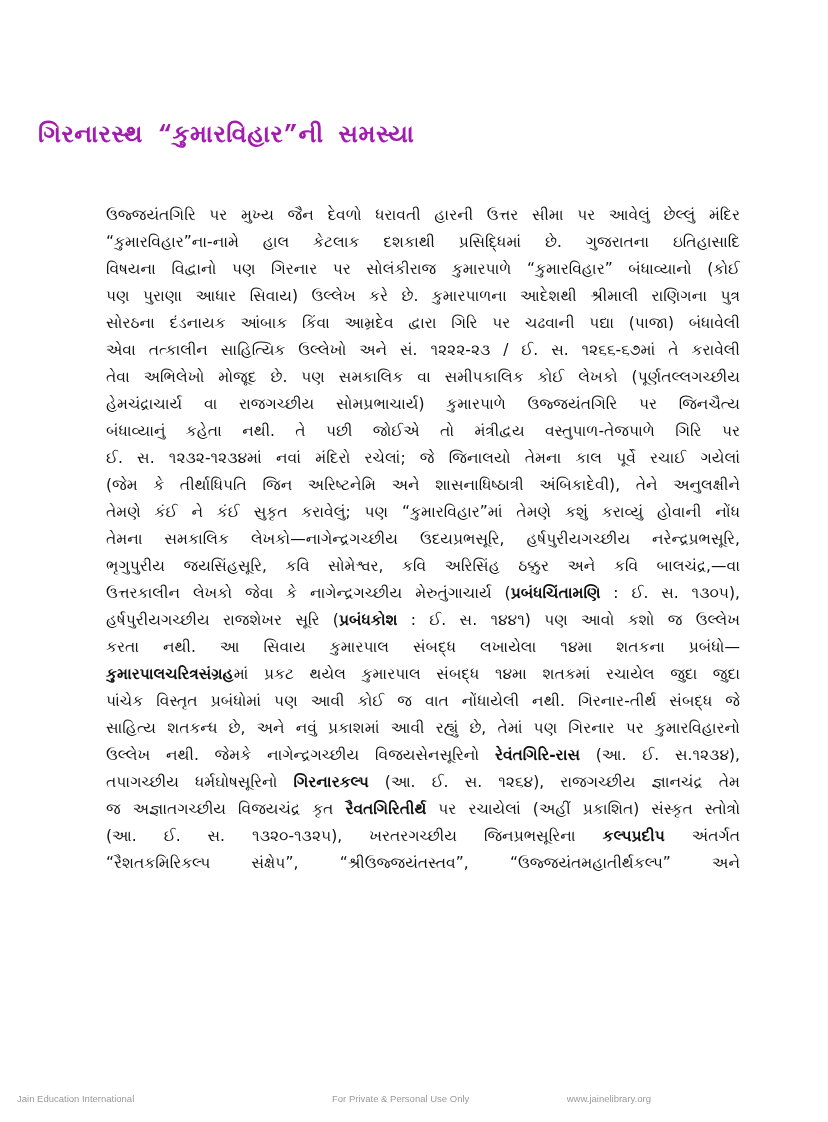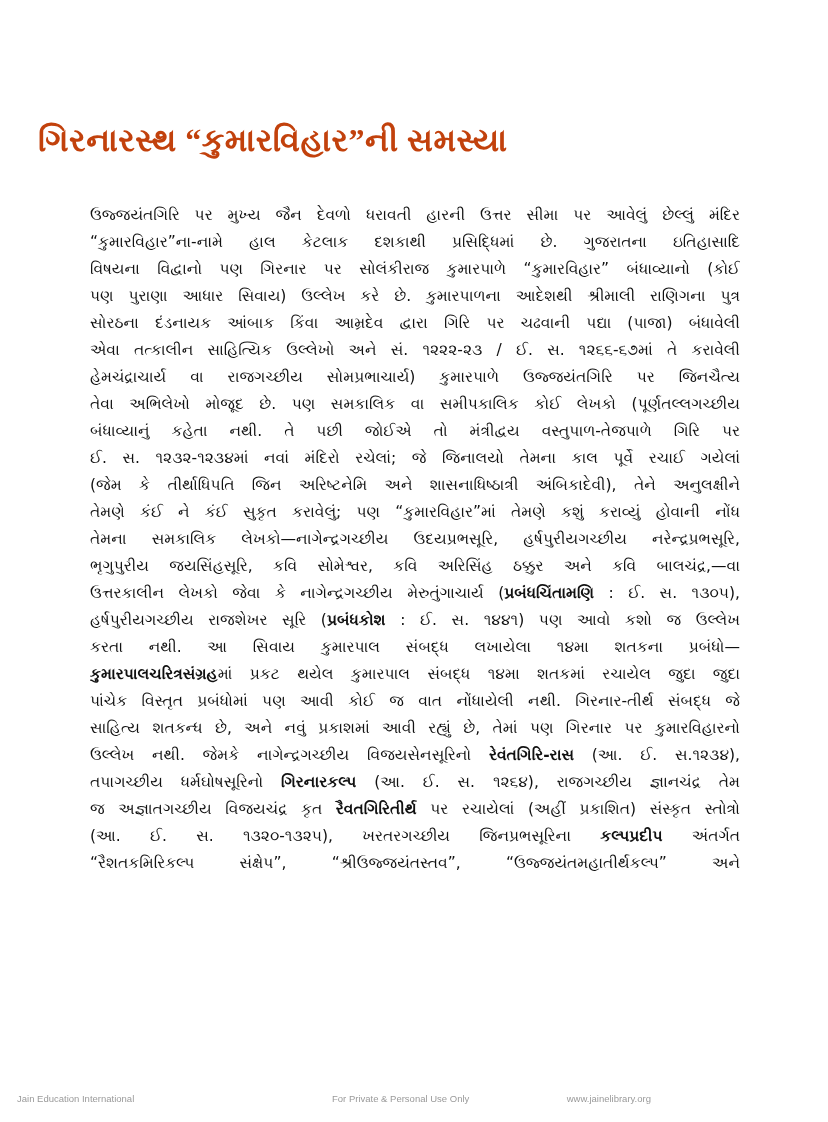--- a/index.html
+++ b/index.html
@@ -1,31 +1,31 @@
 <!DOCTYPE html>
 <html><head>
 <meta charset="utf-8">
 <style>
   html, body { margin: 0; padding: 0; background: #ffffff; }
   body { width: 828px; height: 1122px; position: relative; overflow: hidden; }
   .page { position: absolute; left: 0; top: 0; width: 828px; height: 1122px; background: #fff; }
   .title {
     position: absolute; left: 38px; top: 122px;
-    font-family: Liberation Serif, serif;
-    font-size: 32px; font-weight: bold; color: #c2410c;
+    font-family: Liberation Mono, monospace;
+    font-size: 24px; font-weight: bold; color: #a21caf;
     letter-spacing: 0.5px; white-space: nowrap;
   }
   .body-text {
     position: absolute; left: 90px; top: 202px; width: 650px;
     font-family: "DejaVu Sans", sans-serif;
     font-size: 15.5px; color: #111;
   }
   .line {
     height: 27px; line-height: 27px; white-space: nowrap;
-    text-align: justify; text-align-last: justify; overflow: hidden;
+    text-align: justify; text-align-last: justify; overflow: hidden; margin-left: 16px;
   }
   .b { font-weight: bold; }
   .footer {
     position: absolute; top: 1093px; left: 0; width: 668px; height: 20px;
     font-family: "Liberation Sans", sans-serif; font-size: 9.5px; color: #9a9a9a;
   }
   .footer span { position: absolute; top: 0; }
   .f-left { left: 17px; }
   .f-mid { left: 332px; }
   .f-right { right: 17px; }
@@ -35,22 +35,22 @@
 
 <div class="page">
   <div class="title">ગિરનારસ્થ “કુમારવિહાર”ની સમસ્યા</div>
   <div class="body-text" id="body-text">
       <div class="line"><span>ઉજ્જયંતગિરિ પર મુખ્ય જૈન દેવળો ધરાવતી હારની ઉત્તર સીમા પર આવેલું છેલ્લું મંદિર</span></div>
       <div class="line"><span>“કુમારવિહાર”ના-નામે હાલ કેટલાક દશકાથી પ્રસિદ્ધિમાં છે. ગુજરાતના ઇતિહાસાદિ</span></div>
       <div class="line"><span>વિષયના વિદ્વાનો પણ ગિરનાર પર સોલંકીરાજ કુમારપાળે “કુમારવિહાર” બંધાવ્યાનો (કોઈ</span></div>
       <div class="line"><span>પણ પુરાણા આધાર સિવાય) ઉલ્લેખ કરે છે. કુમારપાળના આદેશથી શ્રીમાલી રાણિગના પુત્ર</span></div>
       <div class="line"><span>સોરઠના દંડનાયક આંબાક કિંવા આમ્રદેવ દ્વારા ગિરિ પર ચઢવાની પદ્યા (પાજા) બંધાવેલી</span></div>
       <div class="line"><span>એવા તત્કાલીન સાહિત્યિક ઉલ્લેખો અને સં. ૧૨૨૨-૨૩ / ઈ. સ. ૧૨૬૬-૬૭માં તે કરાવેલી</span></div>
+      <div class="line"><span>તેવા અભિલેખો મોજૂદ છે. પણ સમકાલિક વા સમીપકાલિક કોઈ લેખકો (પૂર્ણતલ્લગચ્છીય</span></div>
       <div class="line"><span>હેમચંદ્રાચાર્ય વા રાજગચ્છીય સોમપ્રભાચાર્ય) કુમારપાળે ઉજ્જયંતગિરિ પર જિનચૈત્ય</span></div>
-      <div class="line"><span>તેવા અભિલેખો મોજૂદ છે. પણ સમકાલિક વા સમીપકાલિક કોઈ લેખકો (પૂર્ણતલ્લગચ્છીય</span></div>
       <div class="line"><span>બંધાવ્યાનું કહેતા નથી. તે પછી જોઈએ તો મંત્રીદ્વય વસ્તુપાળ-તેજપાળે ગિરિ પર</span></div>
       <div class="line"><span>ઈ. સ. ૧૨૩૨-૧૨૩૪માં નવાં મંદિરો રચેલાં; જે જિનાલયો તેમના કાલ પૂર્વે રચાઈ ગયેલાં</span></div>
       <div class="line"><span>(જેમ કે તીર્થાધિપતિ જિન અરિષ્ટનેમિ અને શાસનાધિષ્ઠાત્રી અંબિકાદેવી), તેને અનુલક્ષીને</span></div>
       <div class="line"><span>તેમણે કંઈ ને કંઈ સુકૃત કરાવેલું; પણ “કુમારવિહાર”માં તેમણે કશું કરાવ્યું હોવાની નોંધ</span></div>
       <div class="line"><span>તેમના સમકાલિક લેખકો—નાગેન્દ્રગચ્છીય ઉદયપ્રભસૂરિ, હર્ષપુરીયગચ્છીય નરેન્દ્રપ્રભસૂરિ,</span></div>
       <div class="line"><span>ભૃગુપુરીય જયસિંહસૂરિ, કવિ સોમેશ્વર, કવિ અરિસિંહ ઠક્કુર અને કવિ બાલચંદ્ર,—વા</span></div>
       <div class="line"><span>ઉત્તરકાલીન લેખકો જેવા કે નાગેન્દ્રગચ્છીય મેરુતુંગાચાર્ય (</span><span class="b">પ્રબંધચિંતામણિ</span><span> : ઈ. સ. ૧૩૦૫),</span></div>
       <div class="line"><span>હર્ષપુરીયગચ્છીય રાજશેખર સૂરિ (</span><span class="b">પ્રબંધકોશ</span><span> : ઈ. સ. ૧૪૪૧) પણ આવો કશો જ ઉલ્લેખ</span></div>
       <div class="line"><span>કરતા નથી. આ સિવાય કુમારપાલ સંબદ્ધ લખાયેલા ૧૪મા શતકના પ્રબંધો—</span></div>
       <div class="line"><span class="b">કુમારપાલચરિત્રસંગ્રહ</span><span>માં પ્રકટ થયેલ કુમારપાલ સંબદ્ધ ૧૪મા શતકમાં રચાયેલ જુદા જુદા</span></div>

